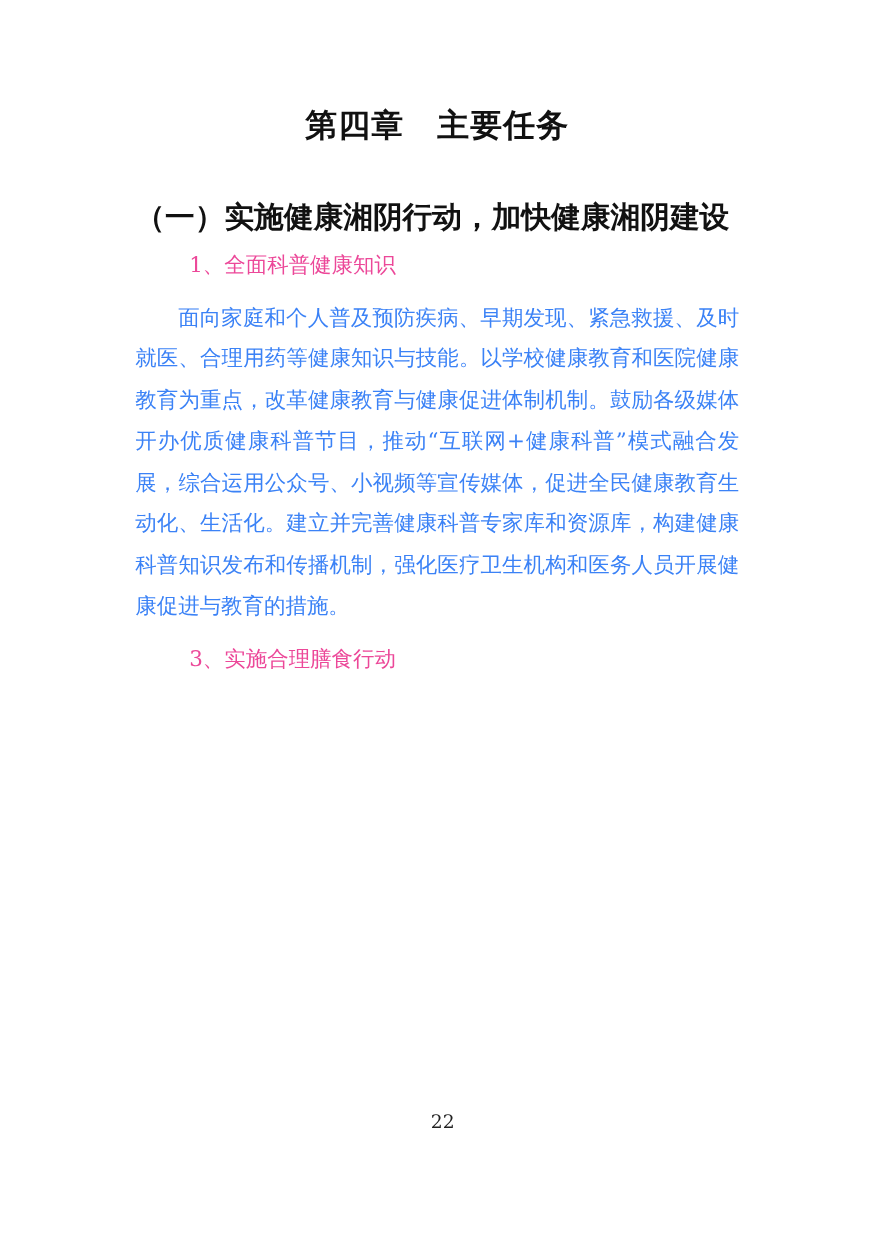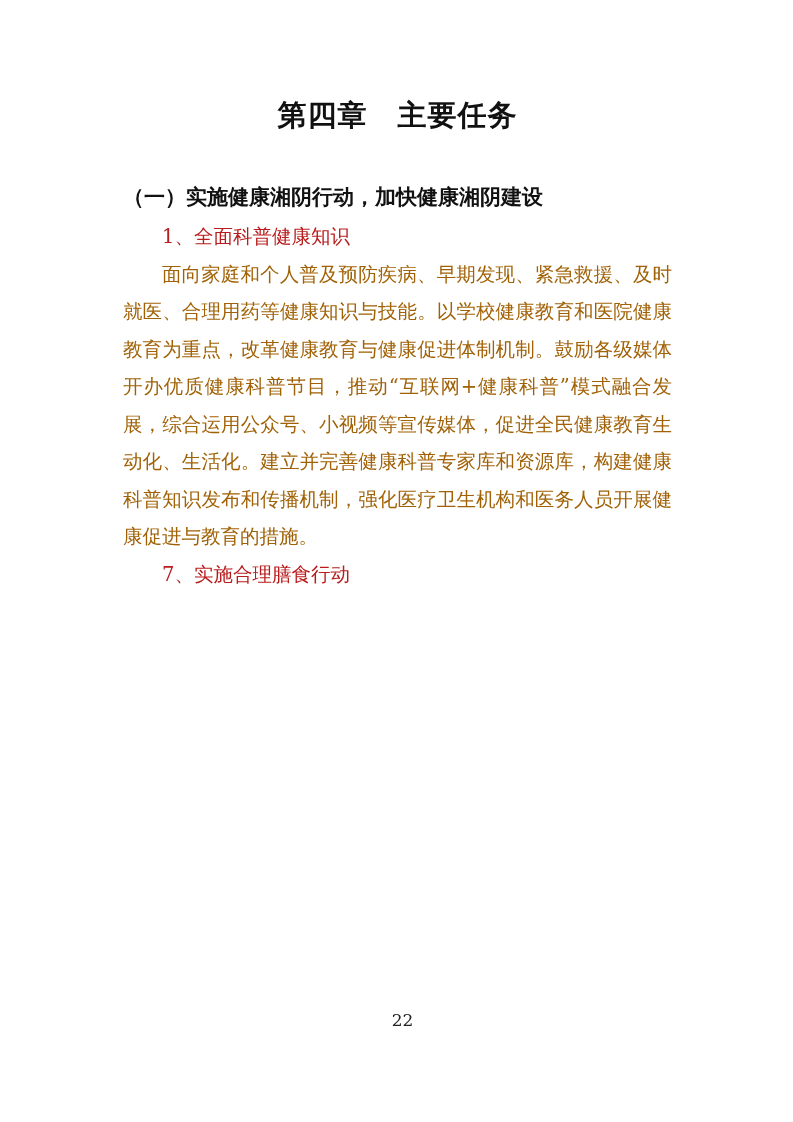--- a/index.html
+++ b/index.html
@@ -30,40 +30,40 @@
     font-size: 29px;
     line-height: 38px;
     text-align: center;
     letter-spacing: 1px;
     color: #111111;
   }
   .section-heading {
     margin: 48px 0 6px 0;
     font-family: Liberation Serif, serif;
     font-weight: bold;
-    font-size: 21px;
+    font-size: 27px;
     line-height: 30px;
     color: #111111;
   }
   .sub-title {
-    margin: 0;
+    margin: 10px;
     font-size: 19.5px;
     line-height: 37.5px;
     text-indent: 2em;
     font-weight: normal;
-    color: #b91c1c;
+    color: #ec4899;
   }
   .body-para {
     margin: 0;
     font-size: 19.5px;
     line-height: 37.5px;
     text-indent: 2em;
     text-align: justify;
     text-justify: inter-ideograph;
-    color: #a16207;
+    color: #3b82f6;
   }
   .page-number {
     position: absolute;
     left: 12px;
     right: 0;
     top: 1008px;
     text-align: center;
     font-size: 17px;
     line-height: 24px;
     color: #222222;
@@ -75,20 +75,20 @@
 <div class="page">
 
   <h1 class="doc-title">第四章　主要任务</h1>
 
   <h2 class="section-heading">（一）实施健康湘阴行动，加快健康湘阴建设</h2>
 
   <p class="sub-title">1、全面科普健康知识</p>
 
   <p class="body-para">面向家庭和个人普及预防疾病、早期发现、紧急救援、及时就医、合理用药等健康知识与技能。以学校健康教育和医院健康教育为重点，改革健康教育与健康促进体制机制。鼓励各级媒体开办优质健康科普节目，推动“互联网+健康科普”模式融合发展，综合运用公众号、小视频等宣传媒体，促进全民健康教育生动化、生活化。建立并完善健康科普专家库和资源库，构建健康科普知识发布和传播机制，强化医疗卫生机构和医务人员开展健康促进与教育的措施。</p>
 
-  <p class="sub-title">7、实施合理膳食行动</p>
+  <p class="sub-title">3、实施合理膳食行动</p>
 
 
 
 
 </div>
 
 <div class="page-number">22</div>
 
 </body></html>

